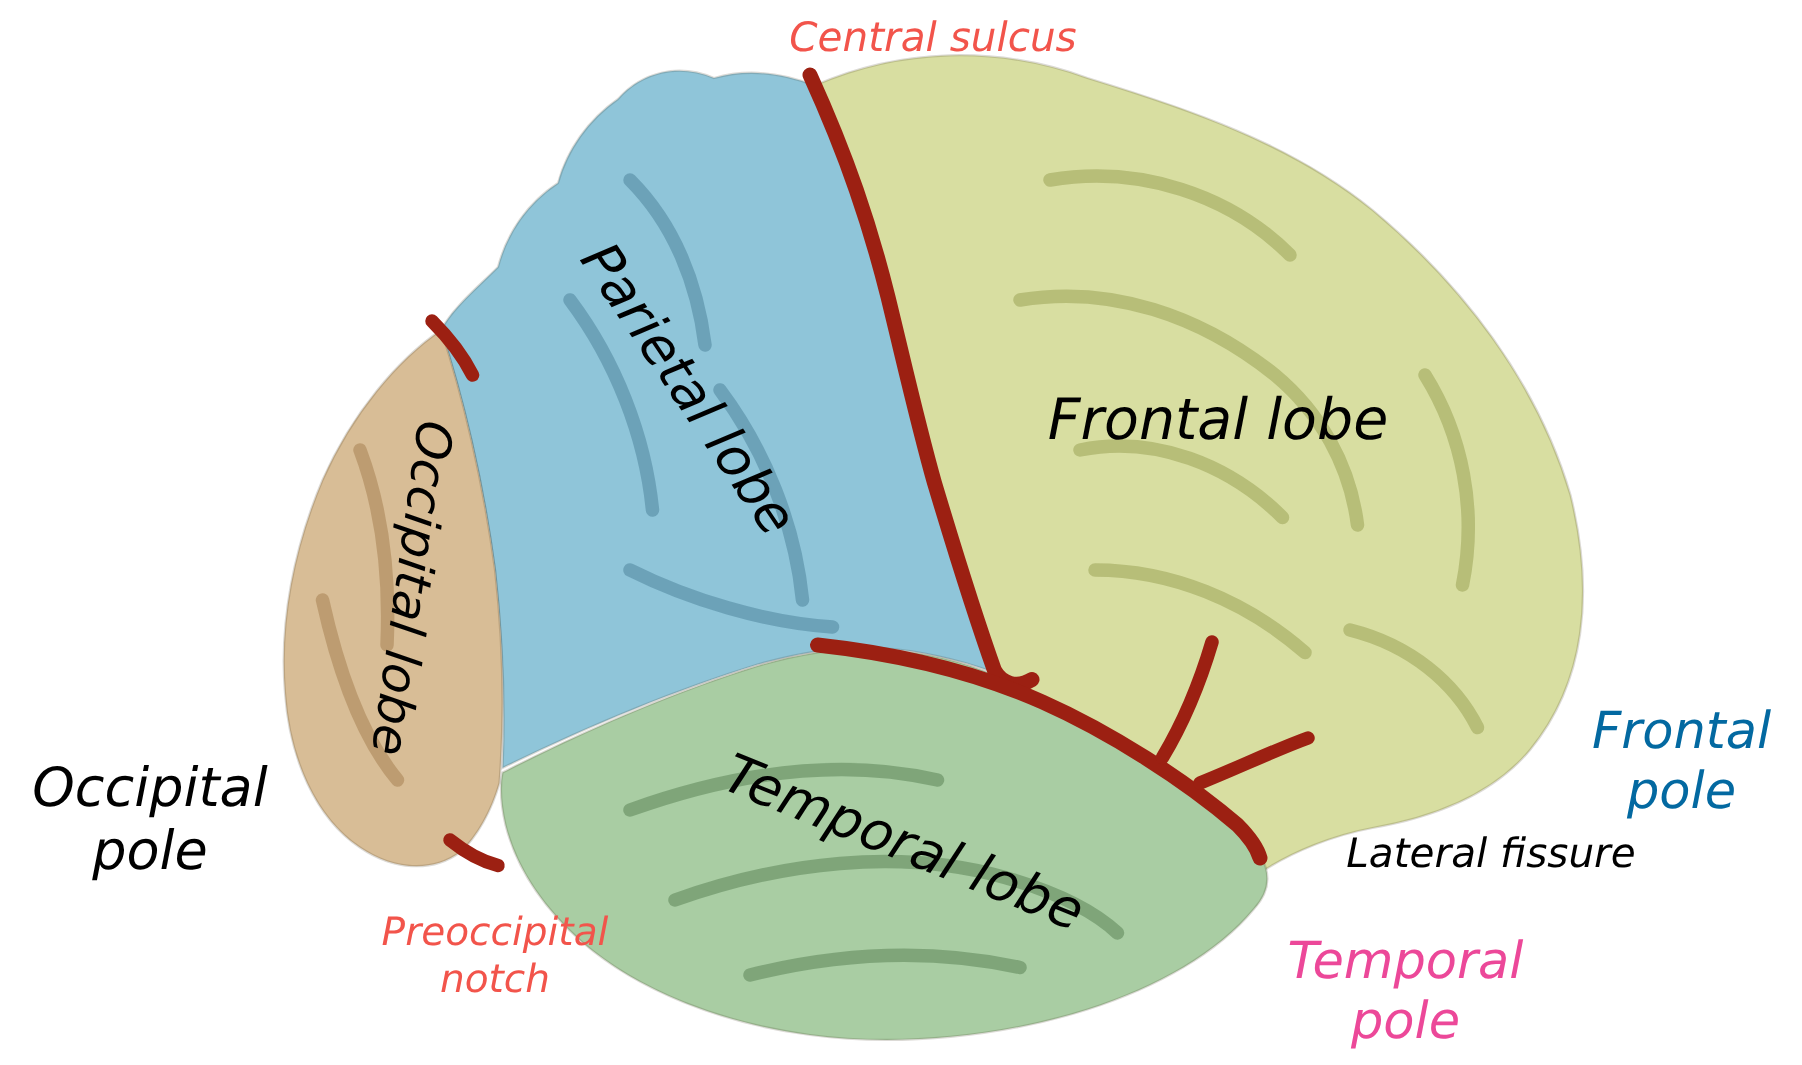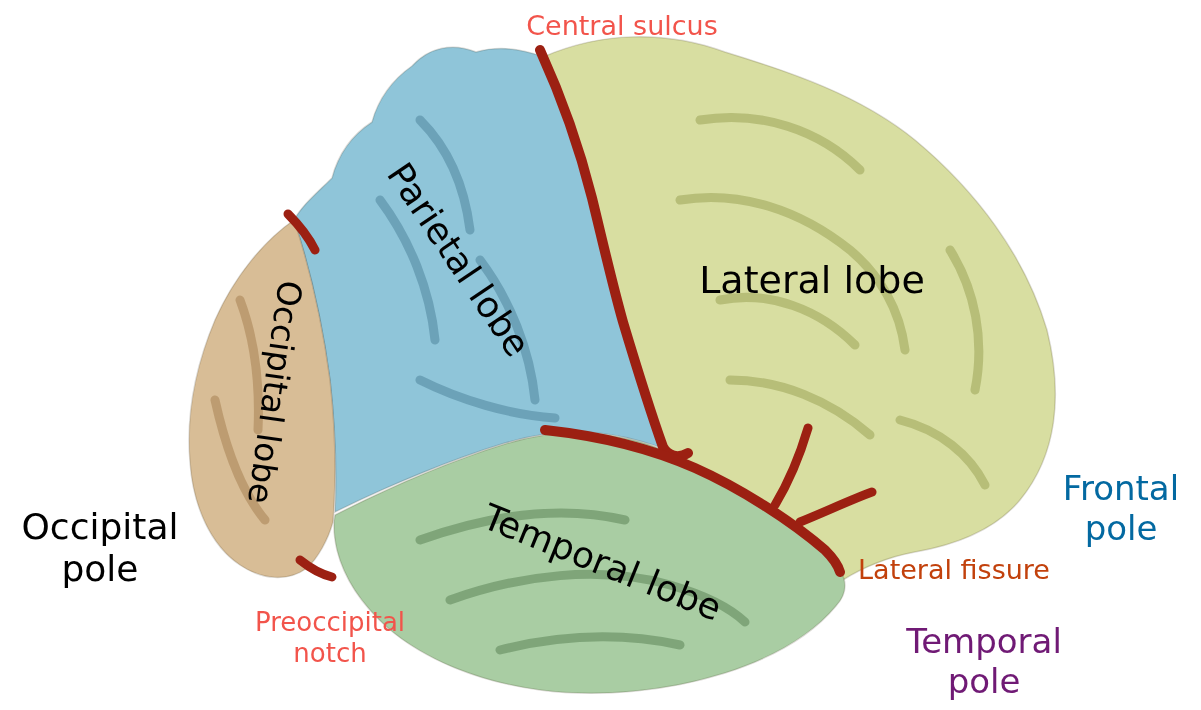--- a/index.html
+++ b/index.html
@@ -3,20 +3,21 @@
 <meta charset="utf-8">
 <style>
   html, body { margin: 0; padding: 0; background: #ffffff; }
   #stage {
     position: relative;
     width: 1201px;
     height: 710px;
     background: #ffffff;
     overflow: hidden;
     font-family: "DejaVu Sans", sans-serif;
+    font-style: italic;
   }
   #brain-svg { position: absolute; left: 0; top: 0; }
   .region { stroke: rgba(60,50,30,0.18); stroke-width: 1.5; }
   .gyri path { fill: none; stroke-linecap: round; stroke-width: 9; }
   .gyri-frontal path   { stroke: rgba(150,158,80,0.50); }
   .gyri-parietal path  { stroke: rgba(55,110,135,0.40); }
   .gyri-occipital path { stroke: rgba(150,108,58,0.40); }
   .gyri-temporal path  { stroke: rgba(75,118,72,0.45); }
   .sulcus { fill: none; stroke-linecap: round; stroke-linejoin: round; }
   .sulcus-main { stroke-width: 10; }
@@ -148,33 +149,33 @@
     <path class="sulcus sulcus-small" d="M 800 522 C 825 512 850 500 872 492" stroke="#9c2012"></path>
     <path class="sulcus sulcus-small" d="M 288 214 C 298 224 308 236 315 250" stroke="#9c2012"></path>
     <path class="sulcus sulcus-small" d="M 300 560 C 310 568 320 574 332 577" stroke="#9c2012"></path>
   </svg>
 
   <div class="lbl lbl-red" id="lbl-central-sulcus" style="color: rgb(242, 84, 75);">Central sulcus</div>
 
 
   <div class="lbl lbl-black" id="lbl-parietal-lobe" style="color: rgb(0, 0, 0);">Parietal lobe</div>
 
-  <div class="lbl lbl-black" id="lbl-frontal-lobe" style="color: rgb(0, 0, 0);">Lateral lobe</div>
+  <div class="lbl lbl-black" id="lbl-frontal-lobe" style="color: rgb(0, 0, 0);">Frontal lobe</div>
 
   <div class="lbl lbl-black" id="lbl-occipital-lobe" style="color: rgb(0, 0, 0);">Occipital lobe</div>
 
   <div class="lbl lbl-black" id="lbl-occipital-pole" style="color: rgb(0, 0, 0);">Occipital
 pole</div>
 
   <div class="lbl lbl-black" id="lbl-frontal-pole" style="color: #0369a1;">Frontal
 pole</div>
 
-  <div class="lbl lbl-red" id="lbl-lateral-fissure" style="color: #c2410c;">Lateral fissure</div>
+  <div class="lbl lbl-red" id="lbl-lateral-fissure" style="color: #000000; margin-left: 40px;">Lateral fissure</div>
 
   <div class="lbl lbl-black" id="lbl-temporal-lobe" style="color: rgb(0, 0, 0);">Temporal lobe</div>
 
   <div class="lbl lbl-red" id="lbl-preoccipital-notch" style="color: rgb(242, 84, 75); margin-left: 40px;">Preoccipital
 notch</div>
 
-  <div class="lbl lbl-black" id="lbl-temporal-pole" style="color: #701a75; margin-left: 47px;">Temporal
+  <div class="lbl lbl-black" id="lbl-temporal-pole" style="color: #ec4899;">Temporal
 pole</div>
 
 </div>
 
 </body></html>

